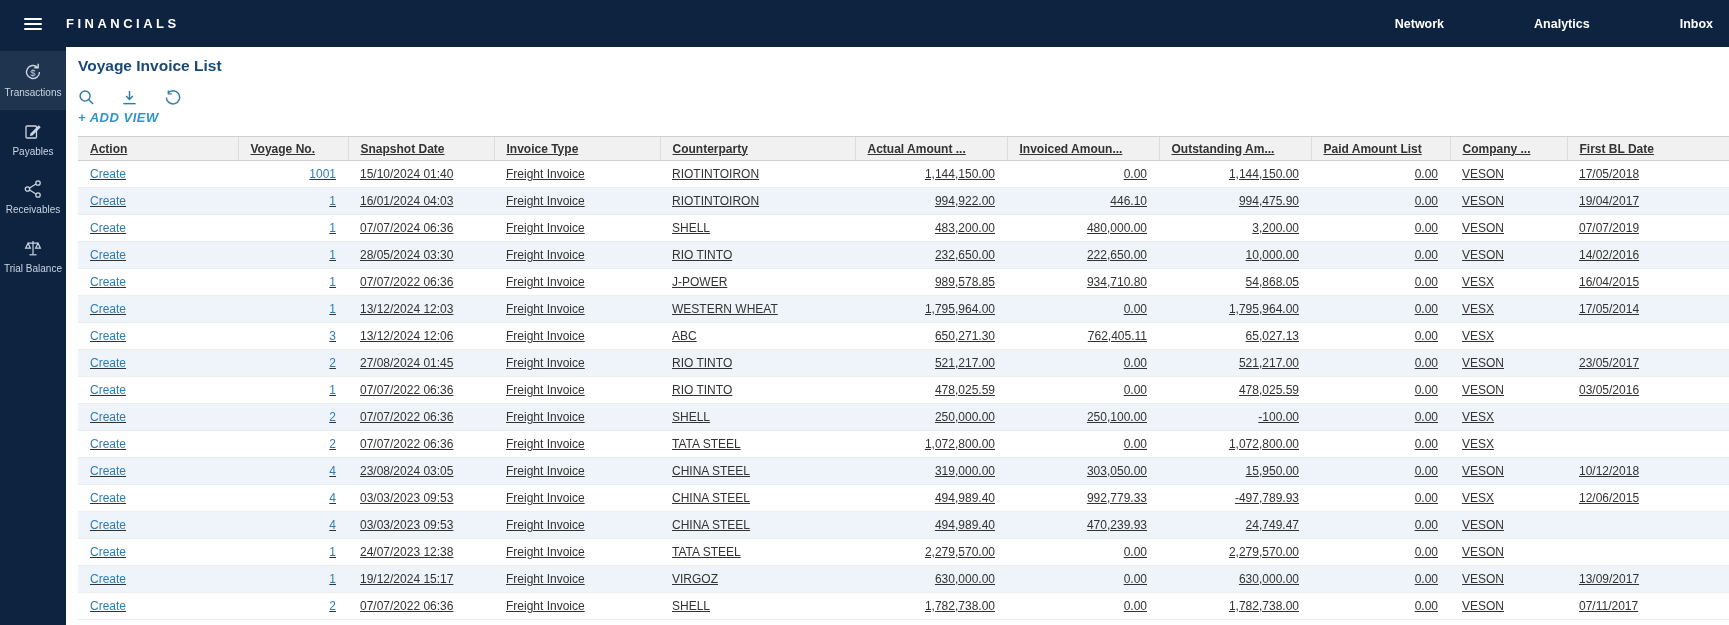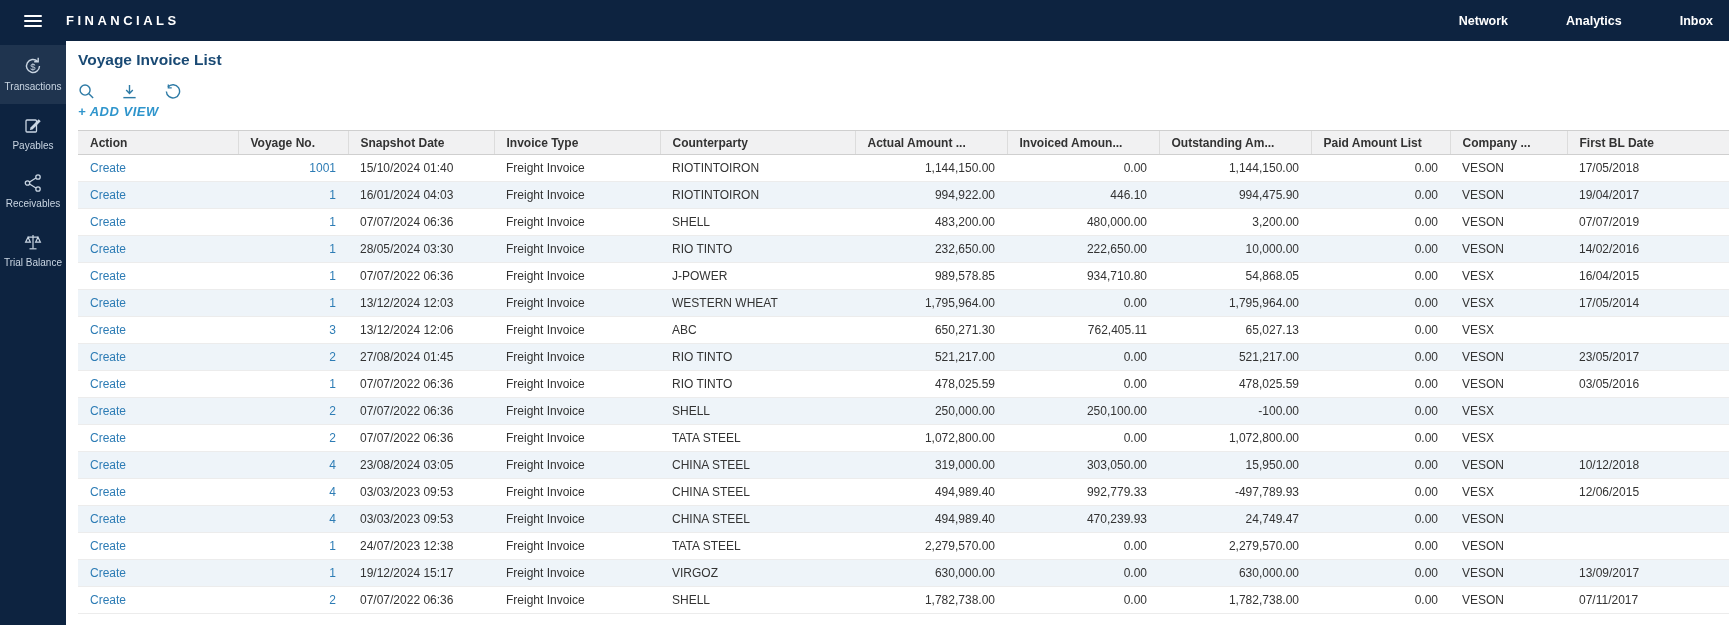--- a/index.html
+++ b/index.html
@@ -8,41 +8,41 @@
     --add-view-blue:#2f95cc;
     --title-blue:#1a4a74;
     --icon-blue:#2e7ba6;
   }
   *{box-sizing:border-box;margin:0;padding:0;}
   body{
     width:1729px;height:625px;overflow:hidden;background:#fff;
     font-family:"Liberation Sans", sans-serif;
   }
   
-  .topbar{height:41px;background:var(--brand-navy);color:#fff;display:flex;align-items:center;}
+  .topbar{height:47px;background:var(--brand-navy);color:#fff;display:flex;align-items:center;}
   .hamburger{width:66px;min-width:66px;display:flex;flex-direction:column;gap:3px;align-items:center;cursor:pointer;}
   .hamburger span{width:18px;height:2px;background:#fff;border-radius:1px;}
   .brand{font-size:13px;font-weight:bold;letter-spacing:3.5px;}
-  .topnav{margin-left:auto;display:flex;gap:58px;padding-right:16px;font-size:12.5px;font-weight:bold;padding-left:44px;}
+  .topnav{margin-left:auto;display:flex;gap:90px;padding-right:16px;font-size:12.5px;font-weight:bold;padding-left:44px;}
   .topnav span{cursor:pointer;white-space:nowrap;}
   
   .app-body{display:flex;height:590px;}
   .sidebar{width:66px;min-width:66px;background:var(--brand-navy);display:flex;flex-direction:column;padding-top:4px;}
   .side-item{display:flex;flex-direction:column;align-items:center;gap:5px;padding:11px 2px;color:#c9d5e2;cursor:pointer;text-align:center;}
   .side-item.active{background:rgba(255,255,255,.08);}
   .side-item .sicon svg{width:20px;height:20px;display:block;}
   .side-item .slabel{font-size:10px;line-height:1.15;}
   .main{flex:1;background:#fff;padding:10px 0 0 12px;overflow:hidden;}
   .page-title{color:var(--title-blue);font-size:15.5px;font-weight:bold;}
   .tool-row{display:flex;gap:26px;margin-top:14px;align-items:center;color:var(--icon-blue);}
   .tool-btn{cursor:pointer;display:inline-flex;}
   .tool-btn svg{width:17px;height:17px;}
   .add-view{margin-top:4px;display:inline-block;color:var(--add-view-blue);font-size:13px;font-weight:bold;letter-spacing:.5px;cursor:pointer;font-style:italic;}
   
-  .grid{margin-top:10px;width:1651px;border-collapse:collapse;table-layout:fixed;font-size:12px;color:#333;}
+  .grid{margin-top:10px;width:1651px;border-collapse:collapse;table-layout:fixed;font-size:12px;color:#333;text-decoration:underline;}
   .grid thead th{
     background:#f1f1f2;border-top:1px solid #cfcfcf;border-bottom:1px solid #cfcfcf;
     border-left:1px solid #dcdcdc;font-weight:bold;text-align:left;height:24px;
     padding:0 12px;overflow:hidden;white-space:nowrap;cursor:pointer;
   }
   .grid thead th:first-child{border-left:none;}
   .grid tbody td{height:27px;padding:0 12px;white-space:nowrap;overflow:hidden;border-bottom:1px solid #ececec;}
   .grid tbody tr:nth-child(even){background:#eef4f9;}
   .cell-link{color:var(--link-blue);text-decoration:none;cursor:pointer;}
   .al-right{text-align:right;}

